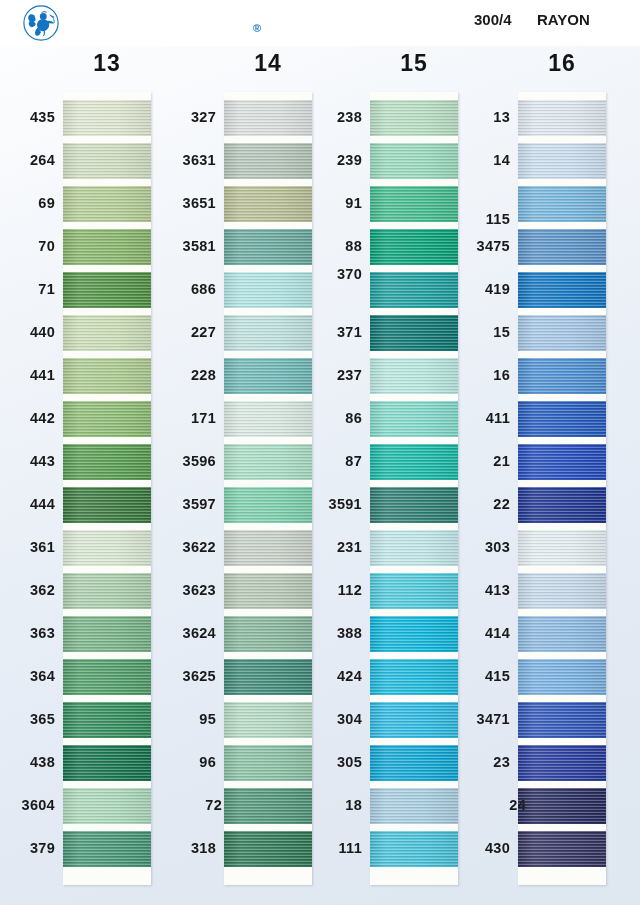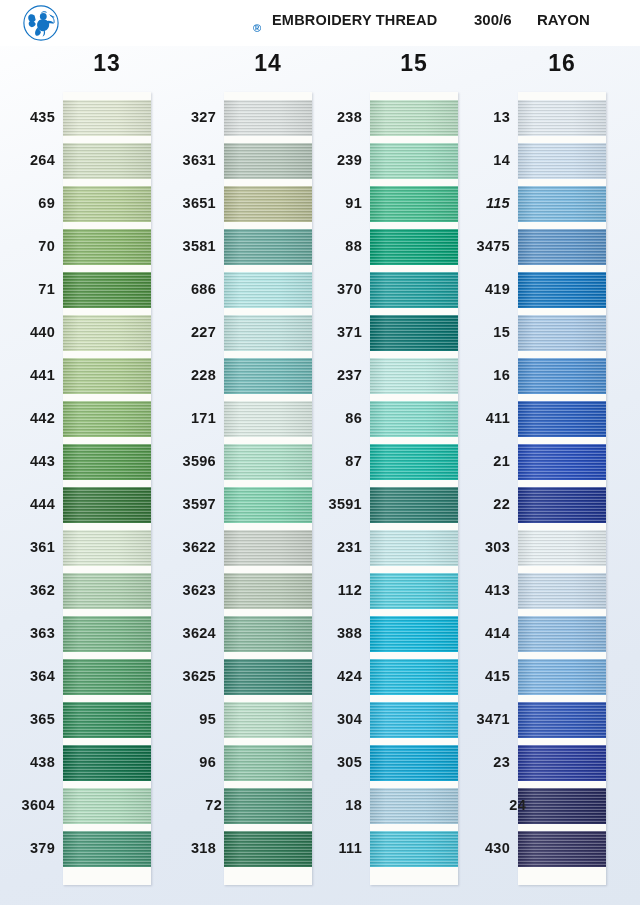--- a/index.html
+++ b/index.html
@@ -146,22 +146,21 @@
                C54 74, 44 70, 41 62 C38 54, 40 46, 46 42 Z"></path>
       <path d="M62 46 C72 42, 82 46, 84 52 C78 50, 70 50, 64 53 Z"></path>
       <path d="M41 62 C36 68, 32 76, 36 82 C40 86, 48 82, 50 74 Z"></path>
       <path d="M60 70 C62 78, 60 84, 54 86 C58 80, 58 74, 57 70 Z"></path>
       <path d="M74 30 C82 34, 86 42, 84 50" fill="none" stroke="#1474c4" stroke-width="2.6"></path>
       <path d="M70 26 L86 34 L82 36 Z"></path>
     </g>
   </svg>
 
   <div id="brand-reg">®</div>
-  <div id="product-type">EMBROIDERY THREAD</div>
-  <div id="spec-count">300/6</div>
+  <div id="spec-count">300/4</div>
   <div id="spec-fiber">RAYON</div>
 </div>
 
 <div id="chart-root">
     <div class="col-heading" style="left: 47px;">13</div>
     <div class="column" style="left: 63px;">
       <div class="card" style="width: 88px;">
         <div class="gap" style="height: 8px;"></div>
         <div class="swatch" title="435" style="height: 36px; background: rgb(221, 229, 207);"></div>
         <div class="gap" style="height: 7px;"></div>
@@ -318,21 +317,21 @@
         <div class="swatch" title="18" style="height: 36px; background: rgb(166, 204, 223);"></div>
         <div class="gap" style="height: 7px;"></div>
         <div class="swatch" title="111" style="height: 36px; background: rgb(68, 192, 215);"></div>
         <div class="gap" style="height: 18px;"></div>
       </div>
     </div>
     <div class="code" style="top: 109px; left: 272px; width: 90px;">238</div>
     <div class="code" style="top: 152px; left: 272px; width: 90px;">239</div>
     <div class="code" style="top: 195px; left: 272px; width: 90px;">91</div>
     <div class="code" style="top: 238px; left: 272px; width: 90px;">88</div>
-    <div class="code" style="top: 281px; left: 272px; width: 90px;">370</div>
+    <div class="code" style="top: 266px; left: 272px; width: 90px;">370</div>
     <div class="code" style="top: 324px; left: 272px; width: 90px;">371</div>
     <div class="code" style="top: 367px; left: 272px; width: 90px;">237</div>
     <div class="code" style="top: 410px; left: 272px; width: 90px;">86</div>
     <div class="code" style="top: 453px; left: 272px; width: 90px;">87</div>
     <div class="code" style="top: 496px; left: 272px; width: 90px;">3591</div>
     <div class="code" style="top: 539px; left: 272px; width: 90px;">231</div>
     <div class="code" style="top: 582px; left: 272px; width: 90px;">112</div>
     <div class="code" style="top: 625px; left: 272px; width: 90px;">388</div>
     <div class="code" style="top: 668px; left: 272px; width: 90px;">424</div>
     <div class="code" style="top: 711px; left: 272px; width: 90px;">304</div>
@@ -376,21 +375,21 @@
         <div class="swatch" title="23" style="height: 36px; background: rgb(37, 56, 155);"></div>
         <div class="gap" style="height: 7px;"></div>
         <div class="swatch" title="24" style="height: 36px; background: rgb(37, 40, 92);"></div>
         <div class="gap" style="height: 7px;"></div>
         <div class="swatch" title="430" style="height: 36px; background: rgb(48, 47, 94);"></div>
         <div class="gap" style="height: 18px;"></div>
       </div>
     </div>
     <div class="code" style="top: 109px; left: 420px; width: 90px;">13</div>
     <div class="code" style="top: 152px; left: 420px; width: 90px;">14</div>
-    <div class="code" style="top: 195px; left: 420px; width: 90px; font-style: italic;">115</div>
+    <div class="code" style="top: 211px; left: 420px; width: 90px;">115</div>
     <div class="code" style="top: 238px; left: 420px; width: 90px;">3475</div>
     <div class="code" style="top: 281px; left: 420px; width: 90px;">419</div>
     <div class="code" style="top: 324px; left: 420px; width: 90px;">15</div>
     <div class="code" style="top: 367px; left: 420px; width: 90px;">16</div>
     <div class="code" style="top: 410px; left: 420px; width: 90px;">411</div>
     <div class="code" style="top: 453px; left: 420px; width: 90px;">21</div>
     <div class="code" style="top: 496px; left: 420px; width: 90px;">22</div>
     <div class="code" style="top: 539px; left: 420px; width: 90px;">303</div>
     <div class="code" style="top: 582px; left: 420px; width: 90px;">413</div>
     <div class="code" style="top: 625px; left: 420px; width: 90px;">414</div>

